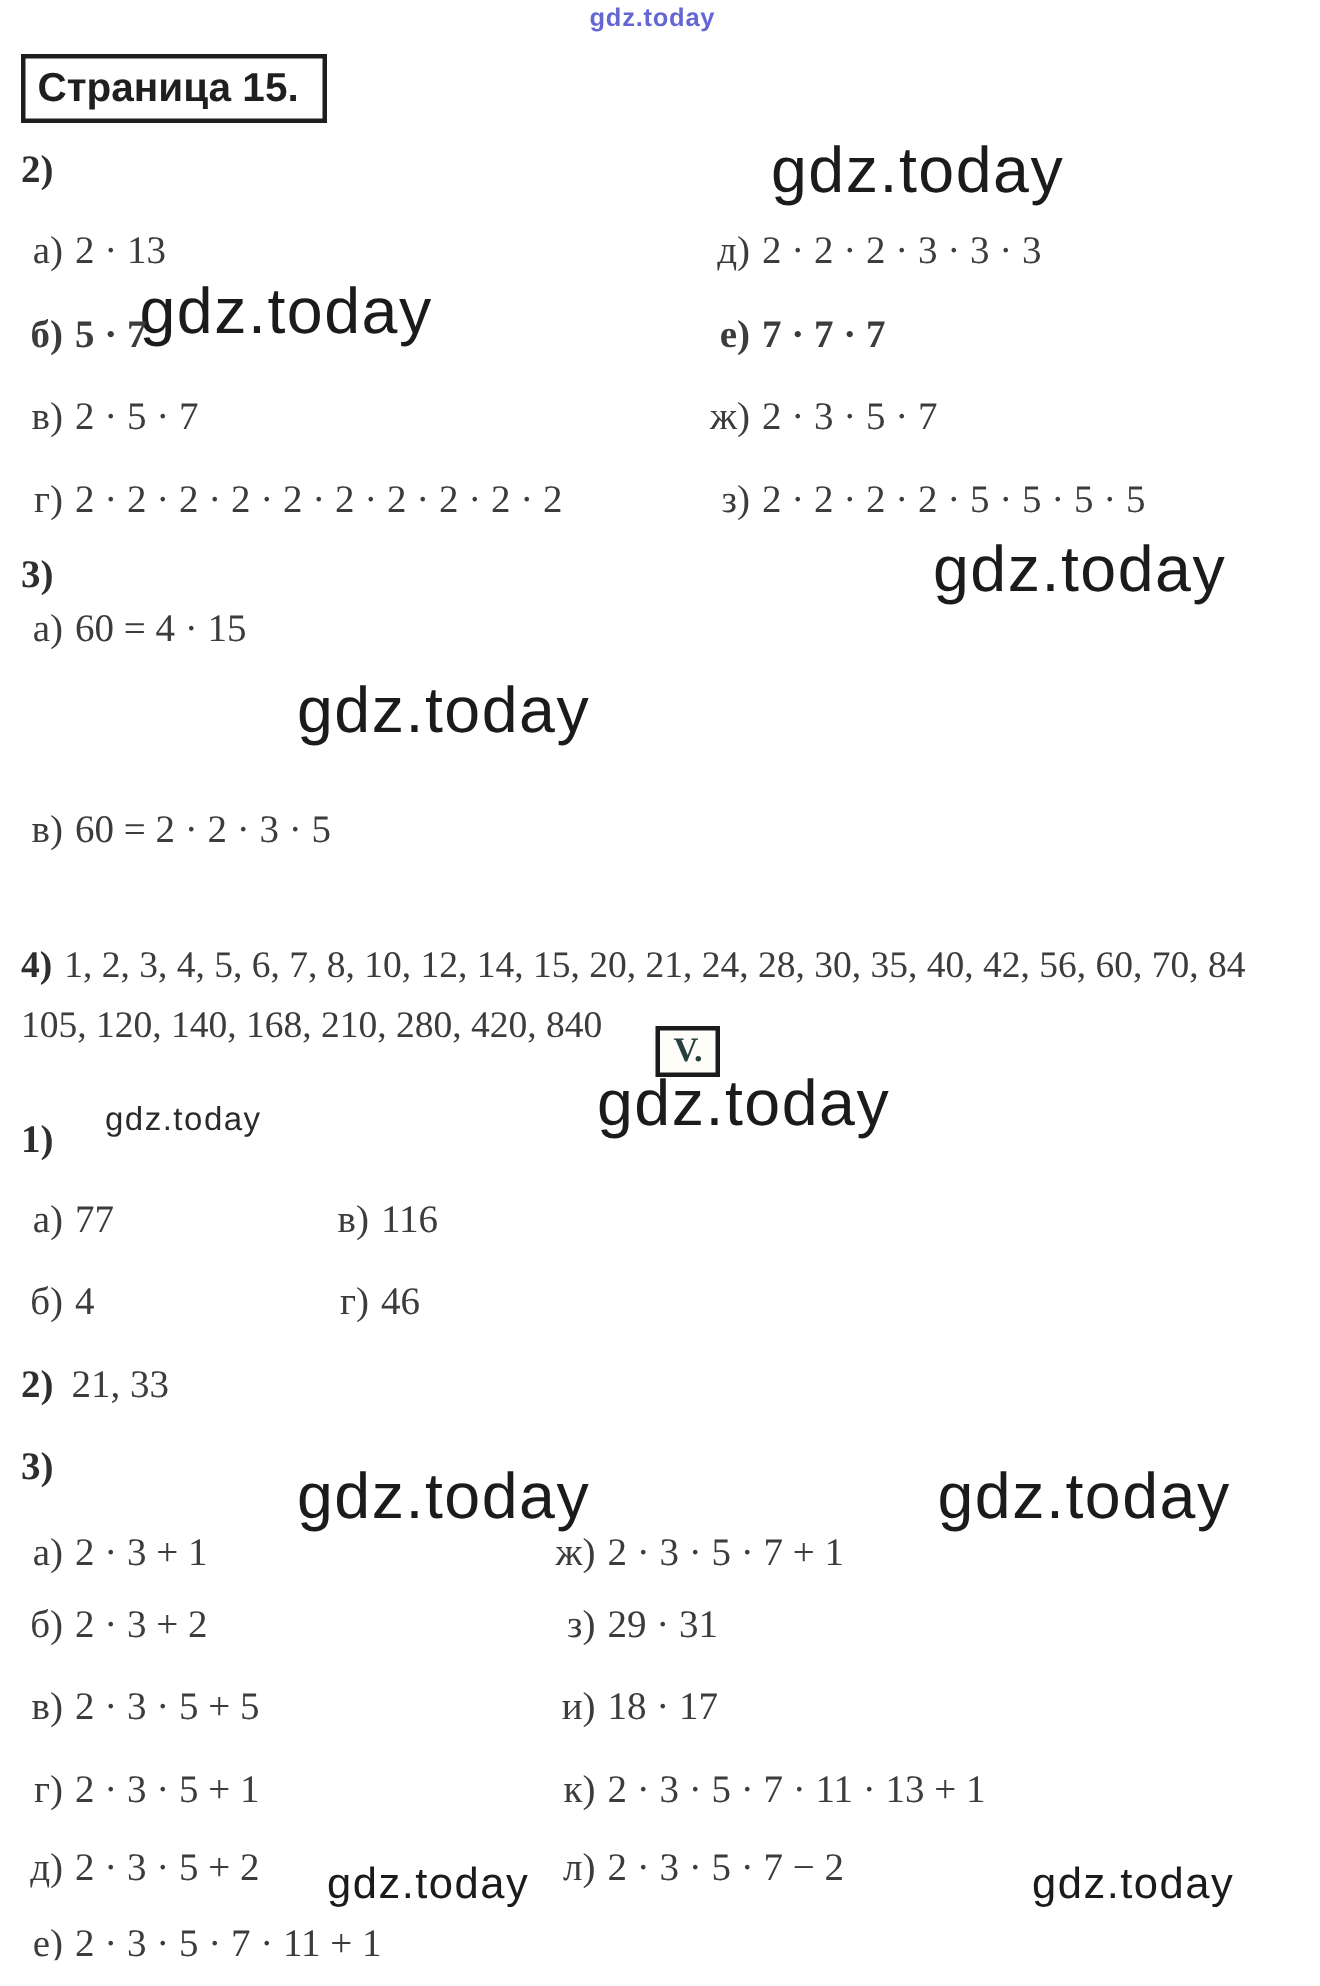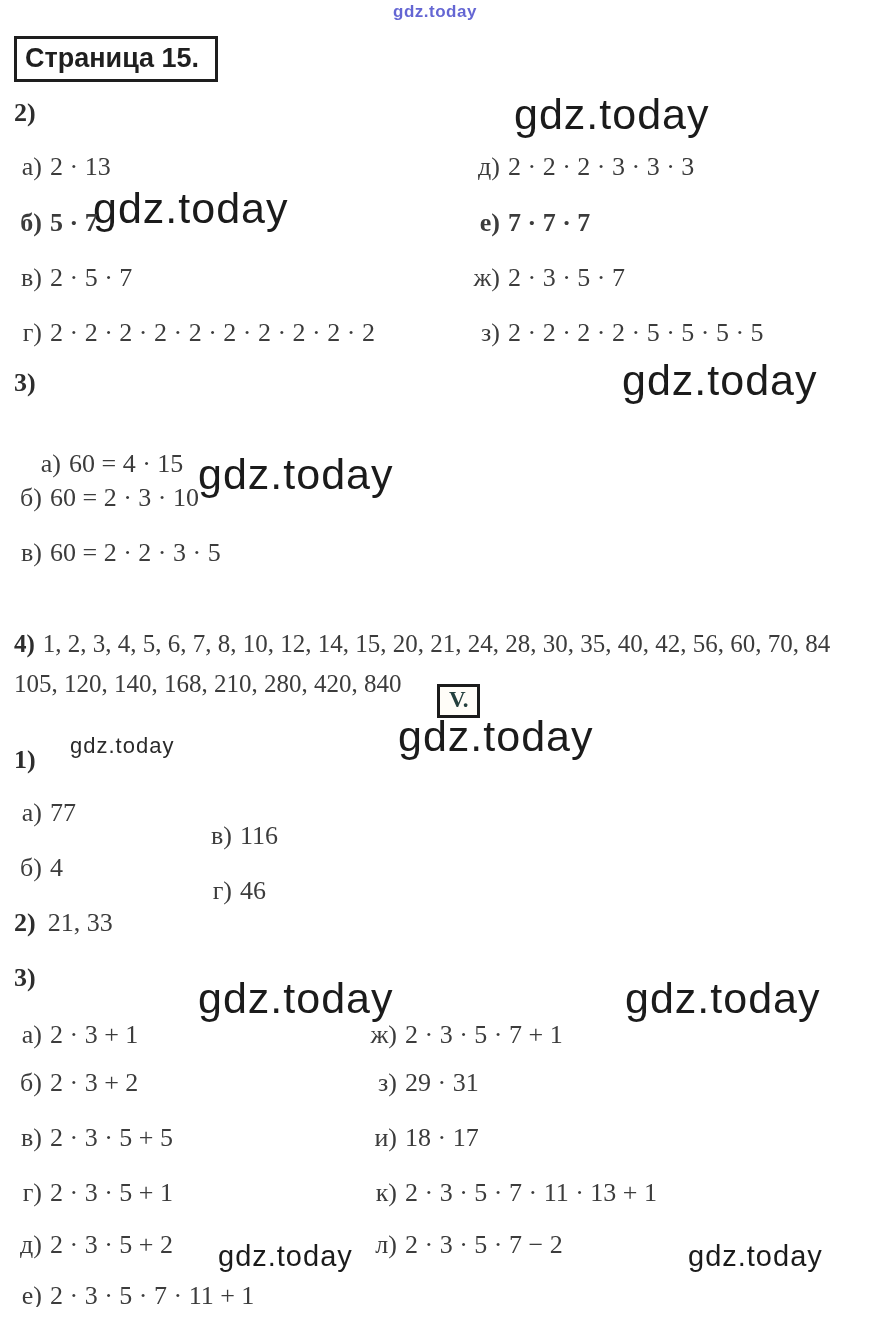--- a/index.html
+++ b/index.html
@@ -23,21 +23,21 @@
     width:28px;
     text-align:right;
     margin-right:8px;
   }
   .sec-label{
     font-weight:bold;
     color:#2e2e2e;
   }
   .col-right-s2{position:absolute;left:458px;top:0;white-space:nowrap;}
   .col-right-v3{position:absolute;left:355px;top:0;white-space:nowrap;}
-  .col2-v1{position:absolute;left:190px;top:0;white-space:nowrap;margin-top:23px;}
+  .col2-v1{position:absolute;left:204px;top:0;white-space:nowrap;}
   .header-box{
     position:absolute;
     left:14px;top:36px;
     border:3px solid #1e1e1e;
     padding:4px 16px 5px 8px;
     font-family:"Liberation Sans", sans-serif;
     font-weight:bold;
     font-size:27px;
     color:#1f1f1f;
     background:#ffffff;
@@ -107,25 +107,22 @@
   <div class="row" style="left:14px;top:263px;">
     <span class="lbl">в)</span><span>2 · 5 · 7</span>
     <span class="col-right-s2"><span class="lbl">ж)</span><span>2 · 3 · 5 · 7</span></span>
   </div>
   <div class="row" style="left:14px;top:318px;">
     <span class="lbl">г)</span><span>2 · 2 · 2 · 2 · 2 · 2 · 2 · 2 · 2 · 2</span>
     <span class="col-right-s2"><span class="lbl">з)</span><span>2 · 2 · 2 · 2 · 5 · 5 · 5 · 5</span></span>
   </div>
 
   <div class="row sec-label" style="left:14px;top:368px;">3)</div>
-  <div class="row" style="left:14px;top:449px;margin-left:19px;">
+  <div class="row" style="left:14px;top:404px;">
     <span class="lbl">а)</span><span>60 = 4 · 15</span>
-  </div>
-  <div class="row" style="left:14px;top:483px;">
-    <span class="lbl">б)</span><span>60 = 2 · 3 · 10</span>
   </div>
   <div class="row" style="left:14px;top:538px;">
     <span class="lbl">в)</span><span>60 = 2 · 2 · 3 · 5</span>
   </div>
 
   <div class="row sec4-line" style="left:14px;top:593px;">
     <span class="sec-label" style="margin-right:8px;">4)</span><span>1, 2, 3, 4, 5, 6, 7, 8, 10, 12, 14, 15, 20, 21, 24, 28, 30, 35, 40, 42, 56, 60, 70, 84</span>
   </div>
   <div class="row sec4-line line2" style="top:633px;">105, 120, 140, 168, 210, 280, 420, 840</div>
 

